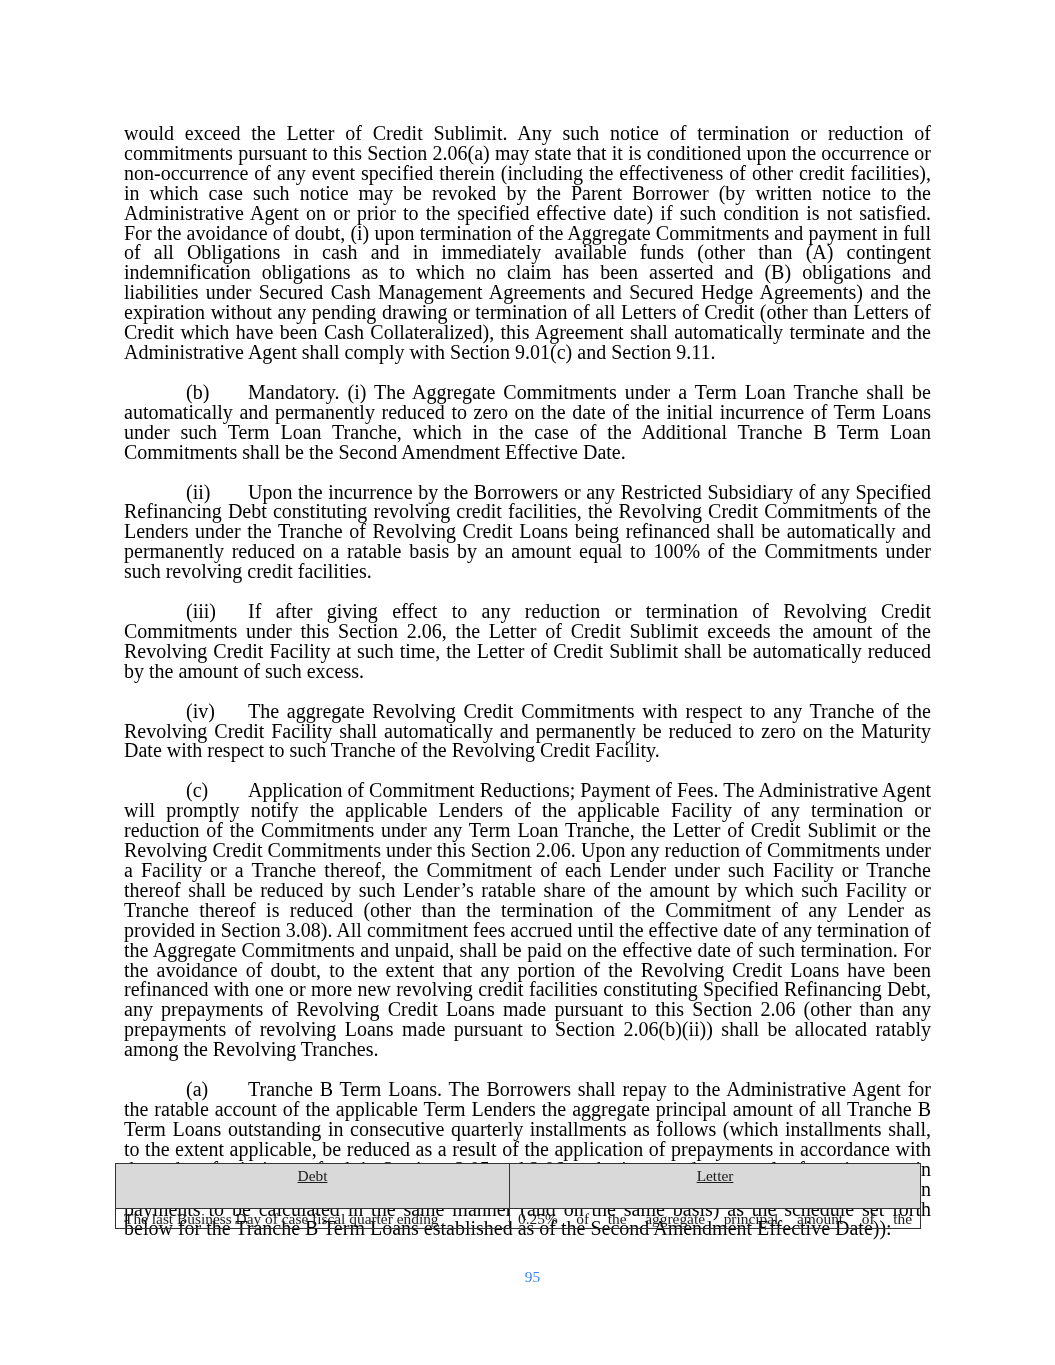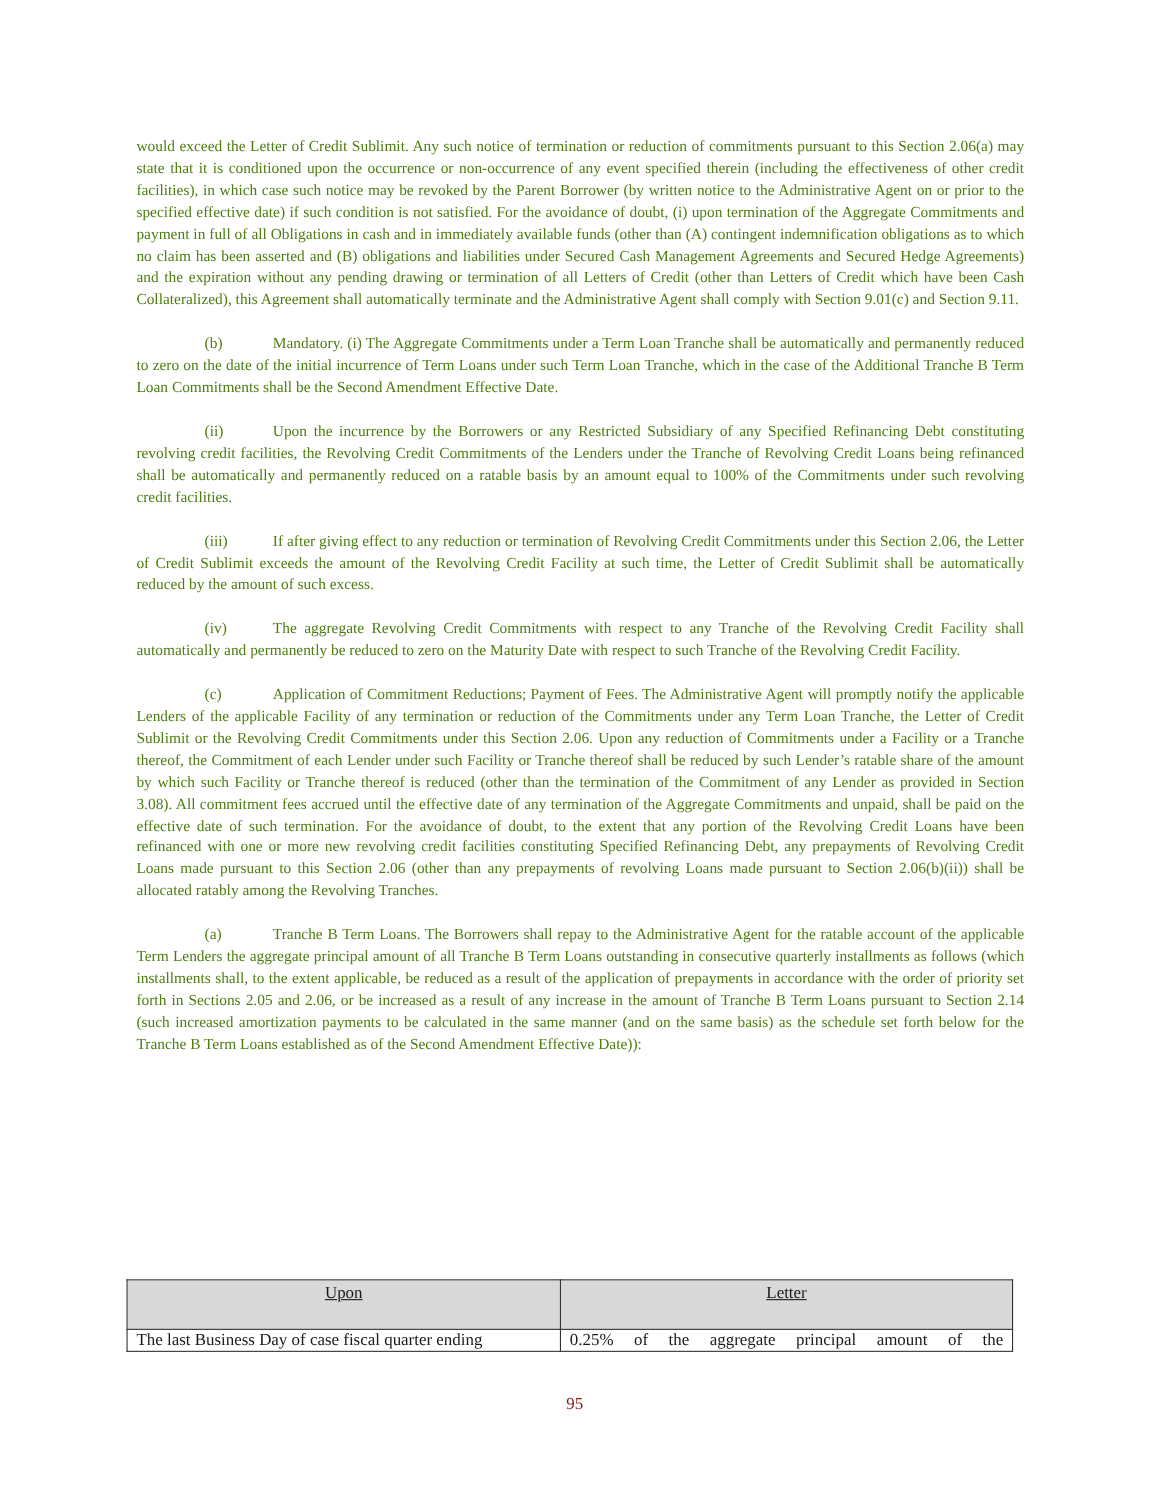--- a/index.html
+++ b/index.html
@@ -1,20 +1,20 @@
 <!DOCTYPE html>
 <html><head>
 <meta charset="utf-8">
 <style>
   html, body { margin: 0; padding: 0; background: #ffffff; }
   body { width: 1055px; height: 1365px; position: relative; overflow: hidden; }
   .page {
     position: absolute; left: 124px; top: 124px; width: 807px;
-    font-family: "Liberation Serif", serif; font-size: 14px; line-height: 19.9px;
-    color: #4d7c0f;
+    font-family: "Liberation Serif", serif; font-size: 20px; line-height: 19.9px;
+    color: #000000;
   }
   p { margin: 0 0 20px 0; text-align: justify; text-align-last: left; }
   .indent { text-indent: 62px; }
   .tab { display: inline-block; width: 62px; text-indent: 0; }
   .u { }
   .section-head { margin: 0 0 20px 0; padding-left: 62px; }
   .section-head .num { display: inline-block; width: 124px; }
   table.sched {
     position: absolute; left: 115px; top: 1163px; width: 806px;
     border-collapse: collapse; font-family: "Liberation Serif", serif;
@@ -22,21 +22,21 @@
   }
   table.sched td, table.sched th { border: 1px solid #333; }
   table.sched th {
     background: #d9d9d9; font-weight: normal; height: 40px; vertical-align: top;
     padding-top: 3px; text-decoration: underline; text-align: center;
   }
   table.sched td { height: 18px; padding: 1px 8px 0 8px; vertical-align: top; }
   table.sched td.amount { text-align: justify; text-align-last: justify; }
   .pagenum {
     position: absolute; top: 1268px; left: 0; width: 1045px; text-align: center;
-    font-family: "Liberation Serif", serif; font-size: 15.4px; color: #7f1d1d;
+    font-family: "Liberation Serif", serif; font-size: 15.4px; color: #3b82f6; padding-left: 10px;
   }
 </style>
 </head>
 <body>
 
 <div class="page">
   <p>would exceed the Letter of Credit Sublimit.  Any such notice of termination or reduction of commitments pursuant to this Section 2.06(a) may state that it is conditioned upon the occurrence or non-occurrence of any event specified therein (including the effectiveness of other credit facilities), in which case such notice may be revoked by the Parent Borrower (by written notice to the Administrative Agent on or prior to the specified effective date) if such condition is not satisfied.  For the avoidance of doubt, (i) upon termination of the Aggregate Commitments and payment in full of all Obligations in cash and in immediately available funds (other than (A) contingent indemnification obligations as to which no claim has been asserted and (B) obligations and liabilities under Secured Cash Management Agreements and Secured Hedge Agreements) and the expiration without any pending drawing or termination of all Letters of Credit (other than Letters of Credit which have been Cash Collateralized), this Agreement shall automatically terminate and the Administrative Agent shall comply with Section 9.01(c) and Section 9.11.</p>
 
   <p class="indent"><span class="tab">(b)</span><span class="u">Mandatory</span><span>.  (i) The Aggregate Commitments under a Term Loan Tranche shall be automatically and permanently reduced to zero on the date of the initial incurrence of Term Loans under such Term Loan Tranche, which in the case of the Additional Tranche B Term Loan Commitments shall be the Second Amendment Effective Date.</span></p>
 
@@ -48,21 +48,21 @@
 
   <p class="indent"><span class="tab">(c)</span><span class="u">Application of Commitment Reductions; Payment of Fees</span><span>.   The Administrative Agent will promptly notify the applicable Lenders of the applicable Facility of any termination or reduction of the Commitments under any Term Loan Tranche, the Letter of Credit Sublimit or the Revolving Credit Commitments under this Section 2.06.  Upon any reduction of Commitments under a Facility or a Tranche thereof, the Commitment of each Lender under such Facility or Tranche thereof shall be reduced by such Lender’s ratable share of the amount by which such Facility or Tranche thereof is reduced (other than the termination of the Commitment of any Lender as provided in Section 3.08).  All commitment fees accrued until the effective date of any termination of the Aggregate Commitments and unpaid, shall be paid on the effective date of such termination.  For the avoidance of doubt, to the extent that any portion of the Revolving Credit Loans have been refinanced with one or more new revolving credit facilities constituting Specified Refinancing Debt, any prepayments of Revolving Credit Loans made pursuant to this Section 2.06 (other than any prepayments of revolving Loans made pursuant to Section 2.06(b)(ii)) shall be allocated ratably among the Revolving Tranches.</span></p>
 
 
   <p class="indent"><span class="tab">(a)</span><span class="u">Tranche B Term Loans</span><span>.  The Borrowers shall repay to the Administrative Agent for the ratable account of the applicable Term Lenders the aggregate principal amount of all Tranche B Term Loans outstanding in consecutive quarterly installments as follows (which installments shall, to the extent applicable, be reduced as a result of the application of prepayments in accordance with the order of priority set forth in Sections 2.05 and 2.06, or be increased as a result of any increase in the amount of Tranche B Term Loans pursuant to Section 2.14 (such increased amortization payments to be calculated in the same manner (and on the same basis) as the schedule set forth below for the Tranche B Term Loans established as of the Second Amendment Effective Date)):</span></p>
 </div>
 
 <table class="sched">
   <tbody>
       <tr>
-    <th style="width:391px">Upon</th>
+    <th style="width:391px">Debt</th>
     <th>Letter</th>
   </tr>
   <tr>
     <td>The last Business Day of case fiscal quarter ending</td>
     <td class="amount">0.25% of the aggregate principal amount of the</td>
   </tr>
 </tbody>
   </table>
 
 <div class="pagenum">95</div>

